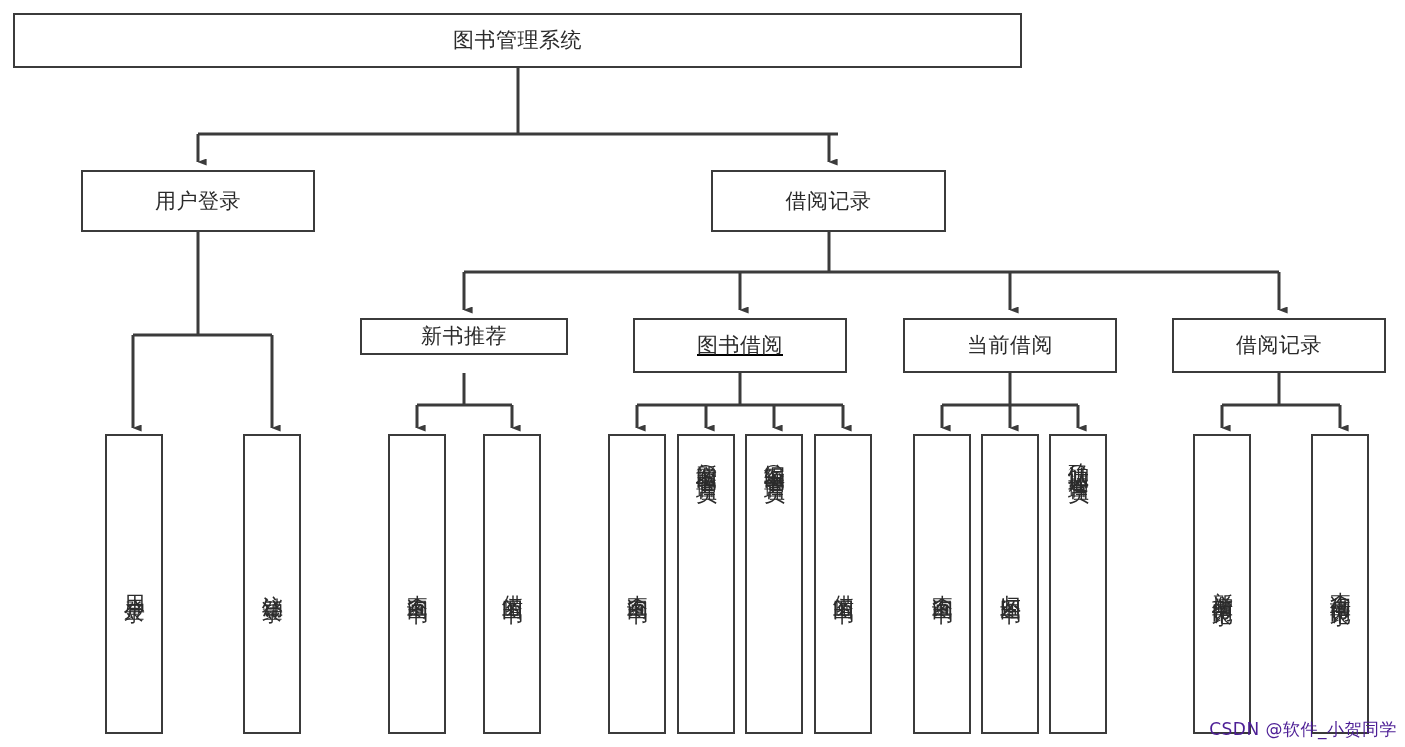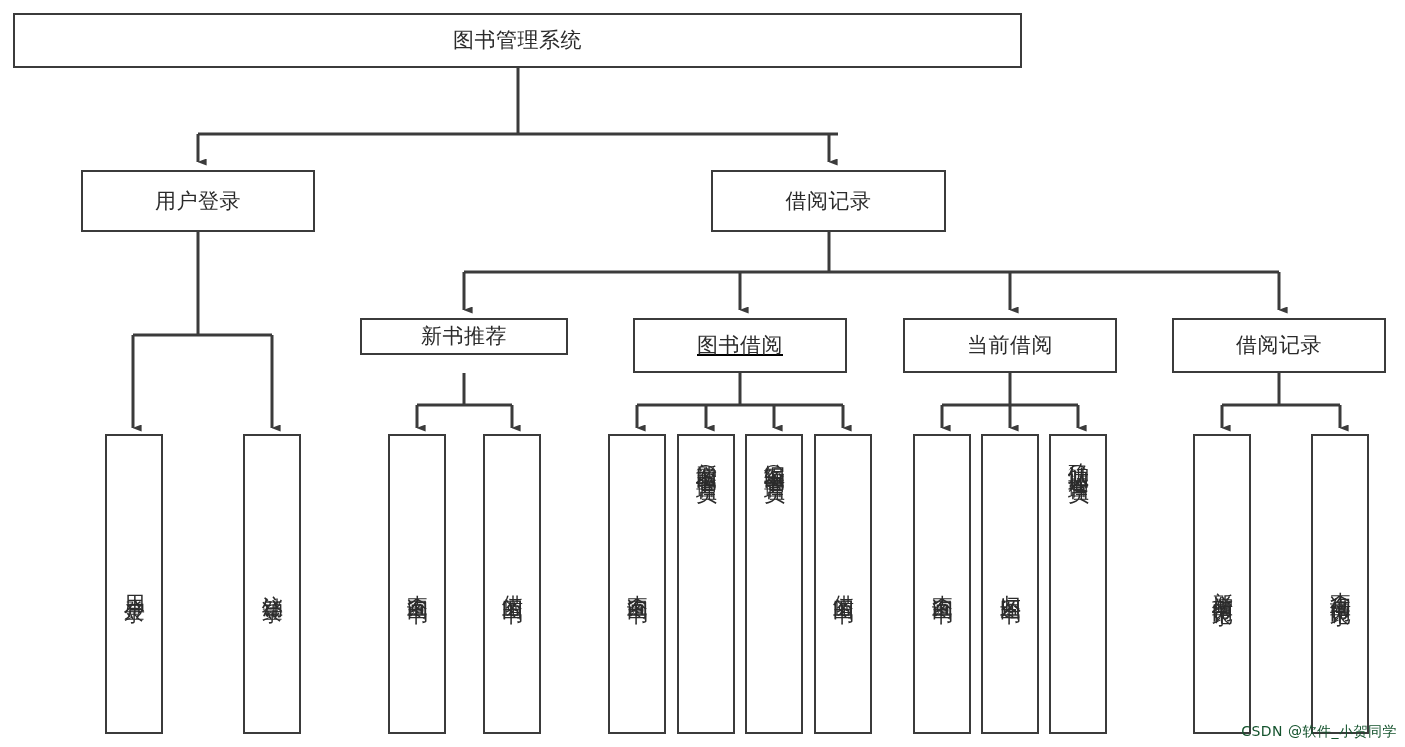--- a/index.html
+++ b/index.html
@@ -57,22 +57,22 @@
     white-space: nowrap;
   }
   .node.leaf.centered {
     align-items: center;
     padding-top: 0;
   }
   #watermark {
     position: absolute;
     right: 8px;
     bottom: 6px;
-    font-size: 14px;
-    color: #14532d;
+    font-size: 17px;
+    color: #4c1d95;
     letter-spacing: 0.5px;
     z-index: 5;
     white-space: nowrap;
     font-family: "DejaVu Sans", "Liberation Sans", sans-serif;
   }
 </style>
 </head>
 <body>
 
 <div id="diagram-root">

